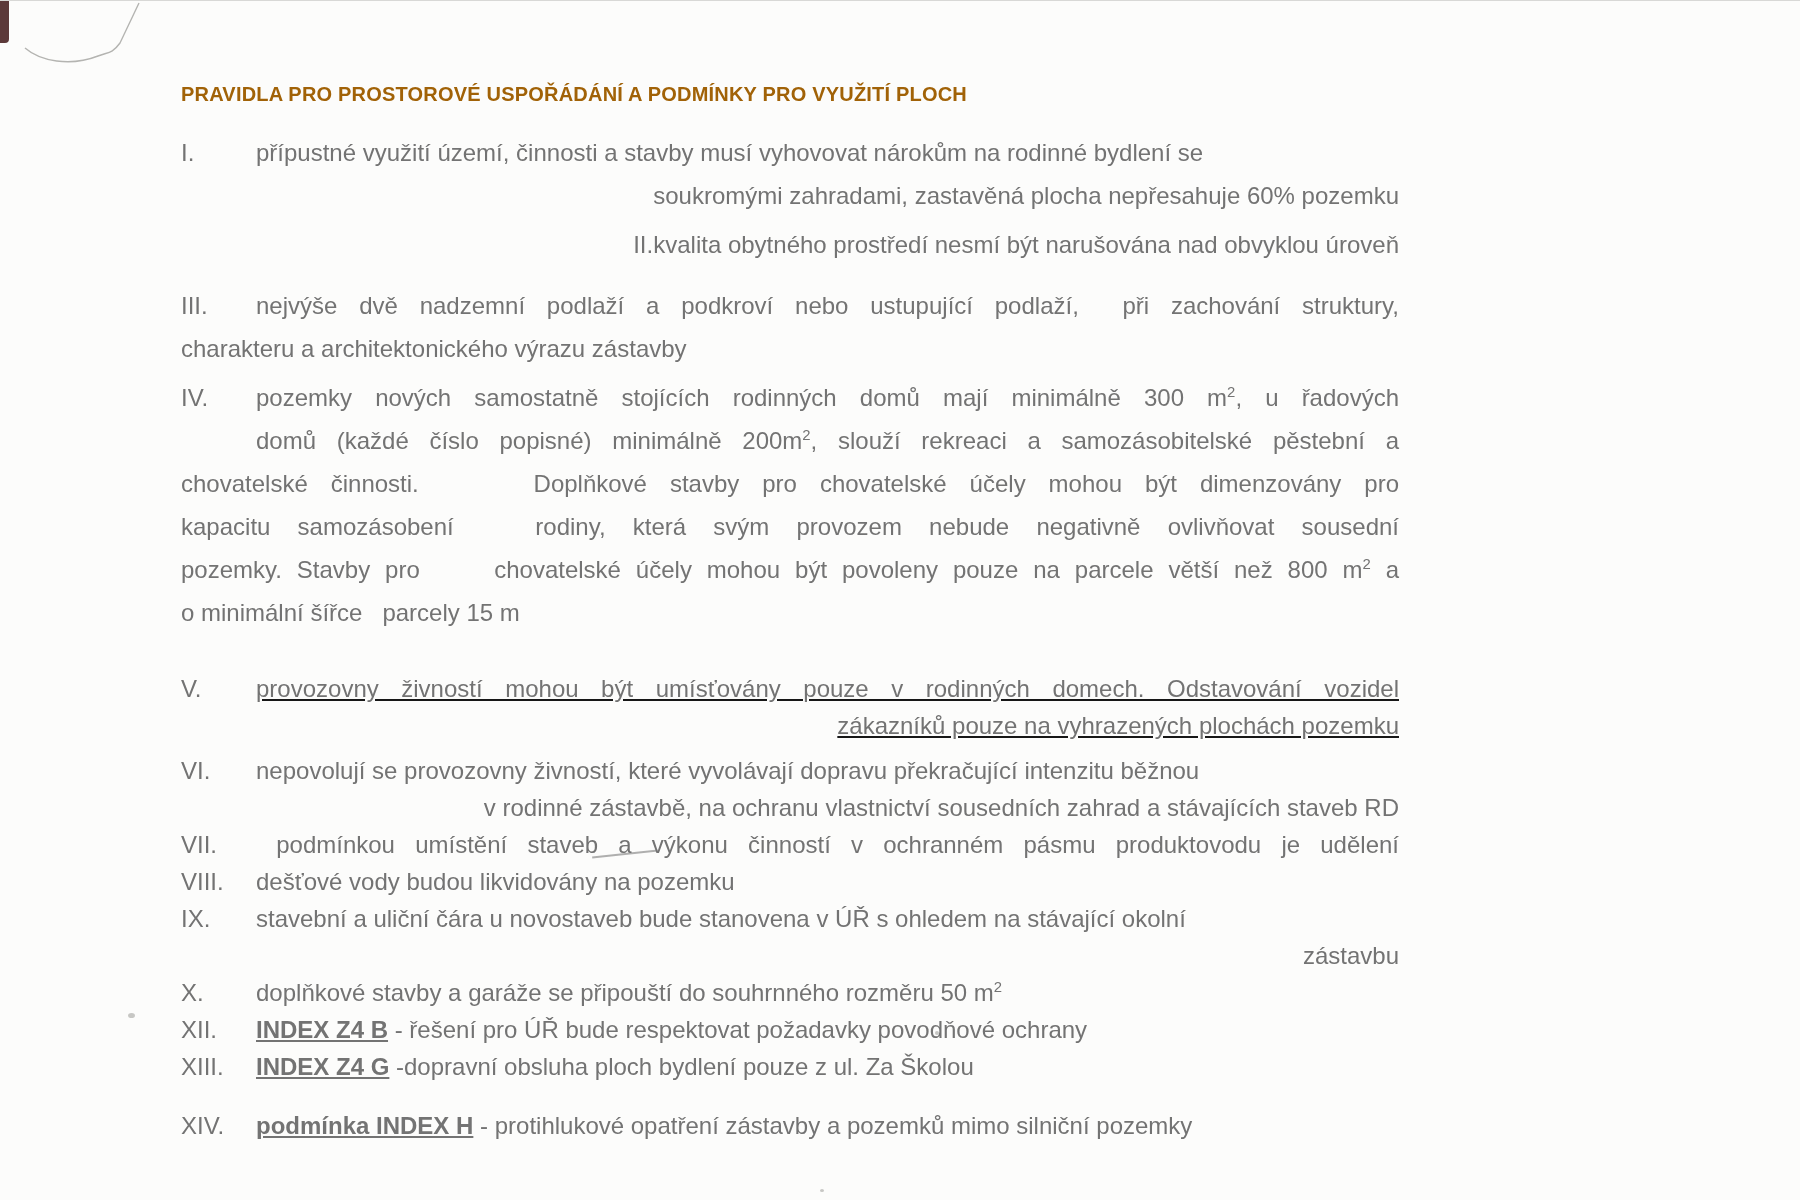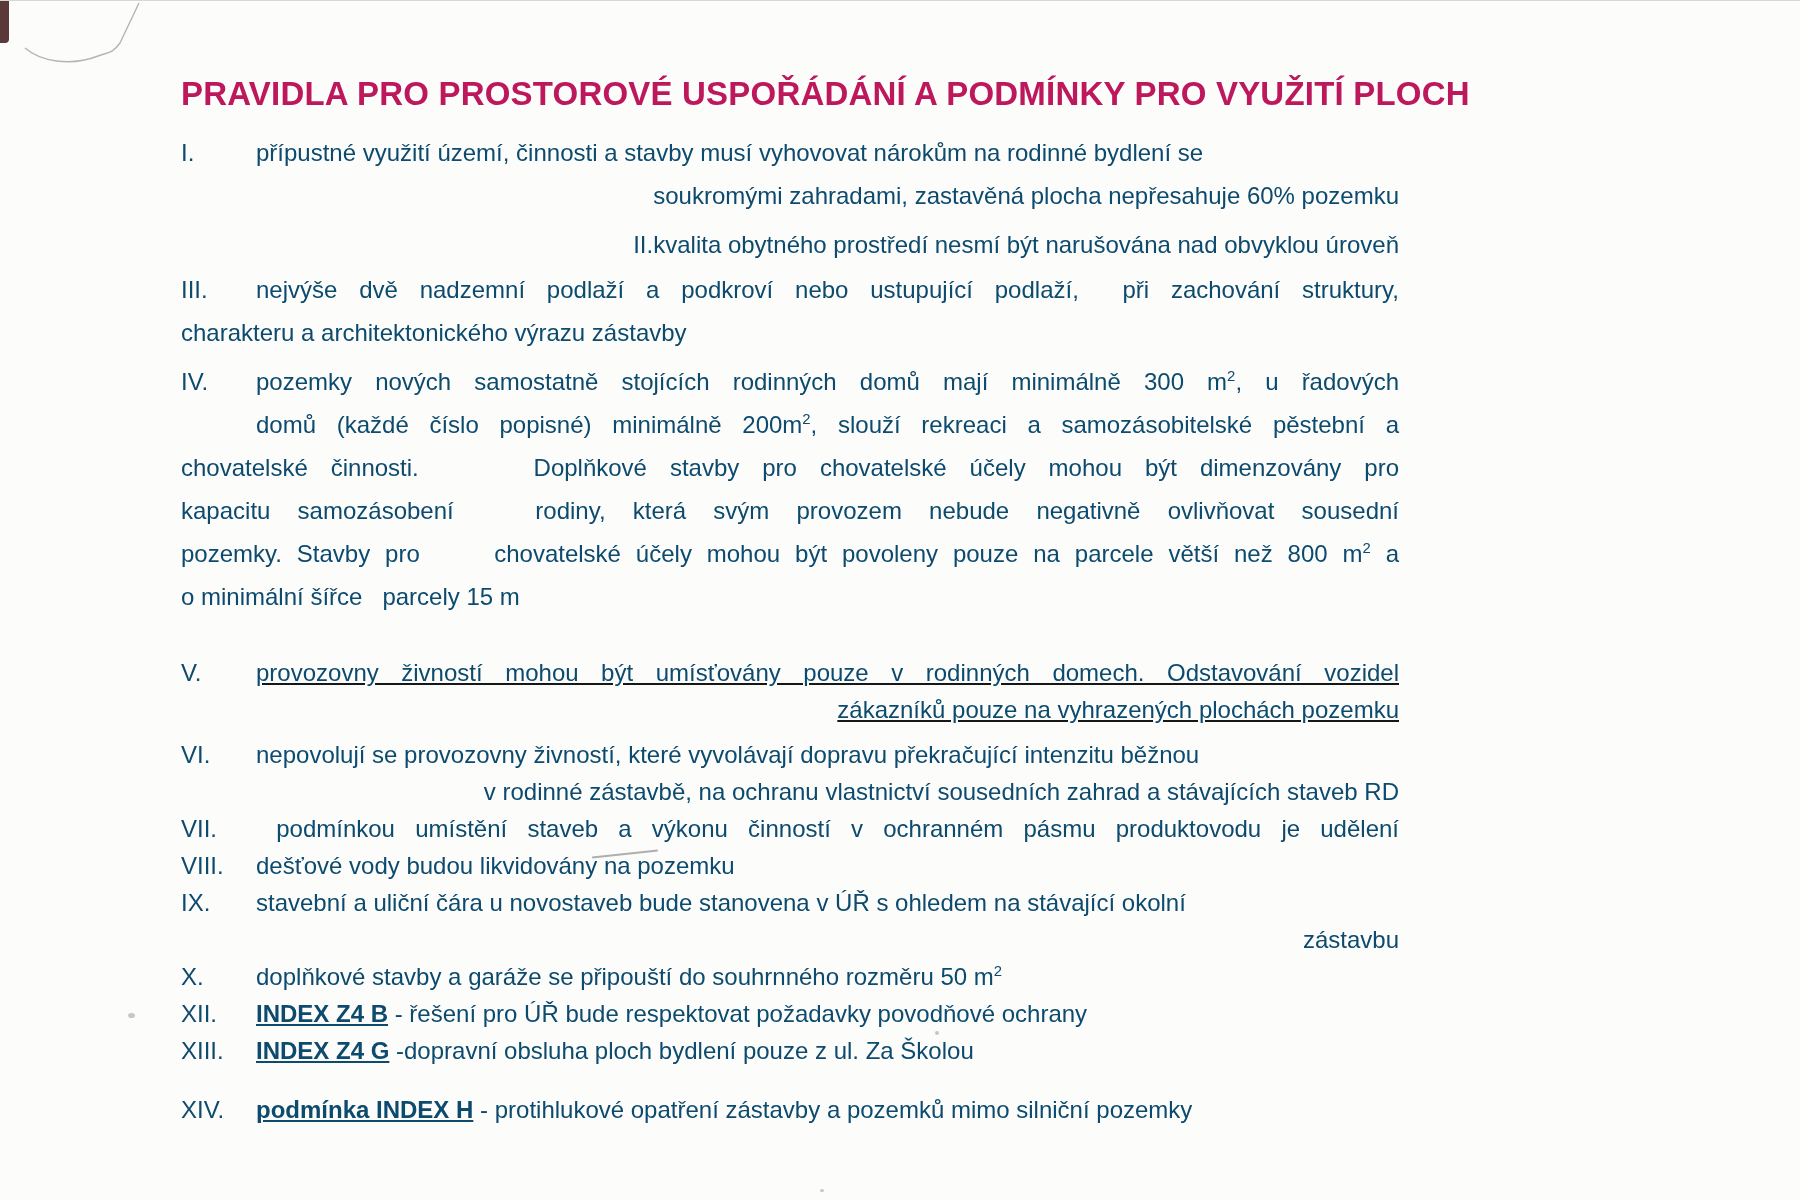--- a/index.html
+++ b/index.html
@@ -12,33 +12,33 @@
     overflow:hidden;
     border-top:1px solid #d8d8d6;
   }
   .doc{
     position:absolute;
     left:181px;top:0;
     width:1218px;
     padding-top:72px;
   }
   .title{
-    font-size:33px;
+    font-size:20px;
     font-weight:700;
     letter-spacing:.2px;
     line-height:42px;
     margin:0 0 16px 0;
     white-space:nowrap;
-    color:#be185d;
+    color:#a16207;
   }
   .item{margin:0;}
   .line{
     font-size:24px;
     white-space:nowrap;
-    color:#0c4a6e;
+    color:#737373;
   }
   .line.just{
     white-space:normal;
     text-align:justify;
     text-align-last:justify;
   }
   .line .num{
     display:inline-block;
     width:75px;
     vertical-align:baseline;
@@ -51,21 +51,21 @@
   [data-name="item-i"] .line,[data-name="item-ii"] .line,
   [data-name="item-iii"] .line,[data-name="item-iv"] .line{line-height:43px;}
   [data-name="item-v"] .line,[data-name="item-vi"] .line,
   [data-name="item-vii"] .line,[data-name="item-viii"] .line,
   [data-name="item-ix"] .line,[data-name="item-x"] .line,
   [data-name="item-xii"] .line,[data-name="item-xiii"] .line,
   [data-name="item-xiv"] .line{line-height:37px;}
   
   [data-name="item-i"]{margin-top:14px;}
   [data-name="item-ii"]{margin-top:6px;text-align:right;}
-  [data-name="item-iii"]{margin-top:2px;}
+  [data-name="item-iii"]{margin-top:18px;}
   [data-name="item-iv"]{margin-top:6px;}
   [data-name="item-v"]{margin-top:36px;text-decoration:underline;}
   [data-name="item-vi"]{margin-top:8px;}
   [data-name="item-xiv"]{margin-top:22px;}
   
   .corner-mark{
     position:absolute;left:0;top:0;width:9px;height:42px;
     background:#4a2424;border-radius:0 0 4px 0;opacity:.9;
   }
   .crease{position:absolute;left:0;top:0;pointer-events:none;}

